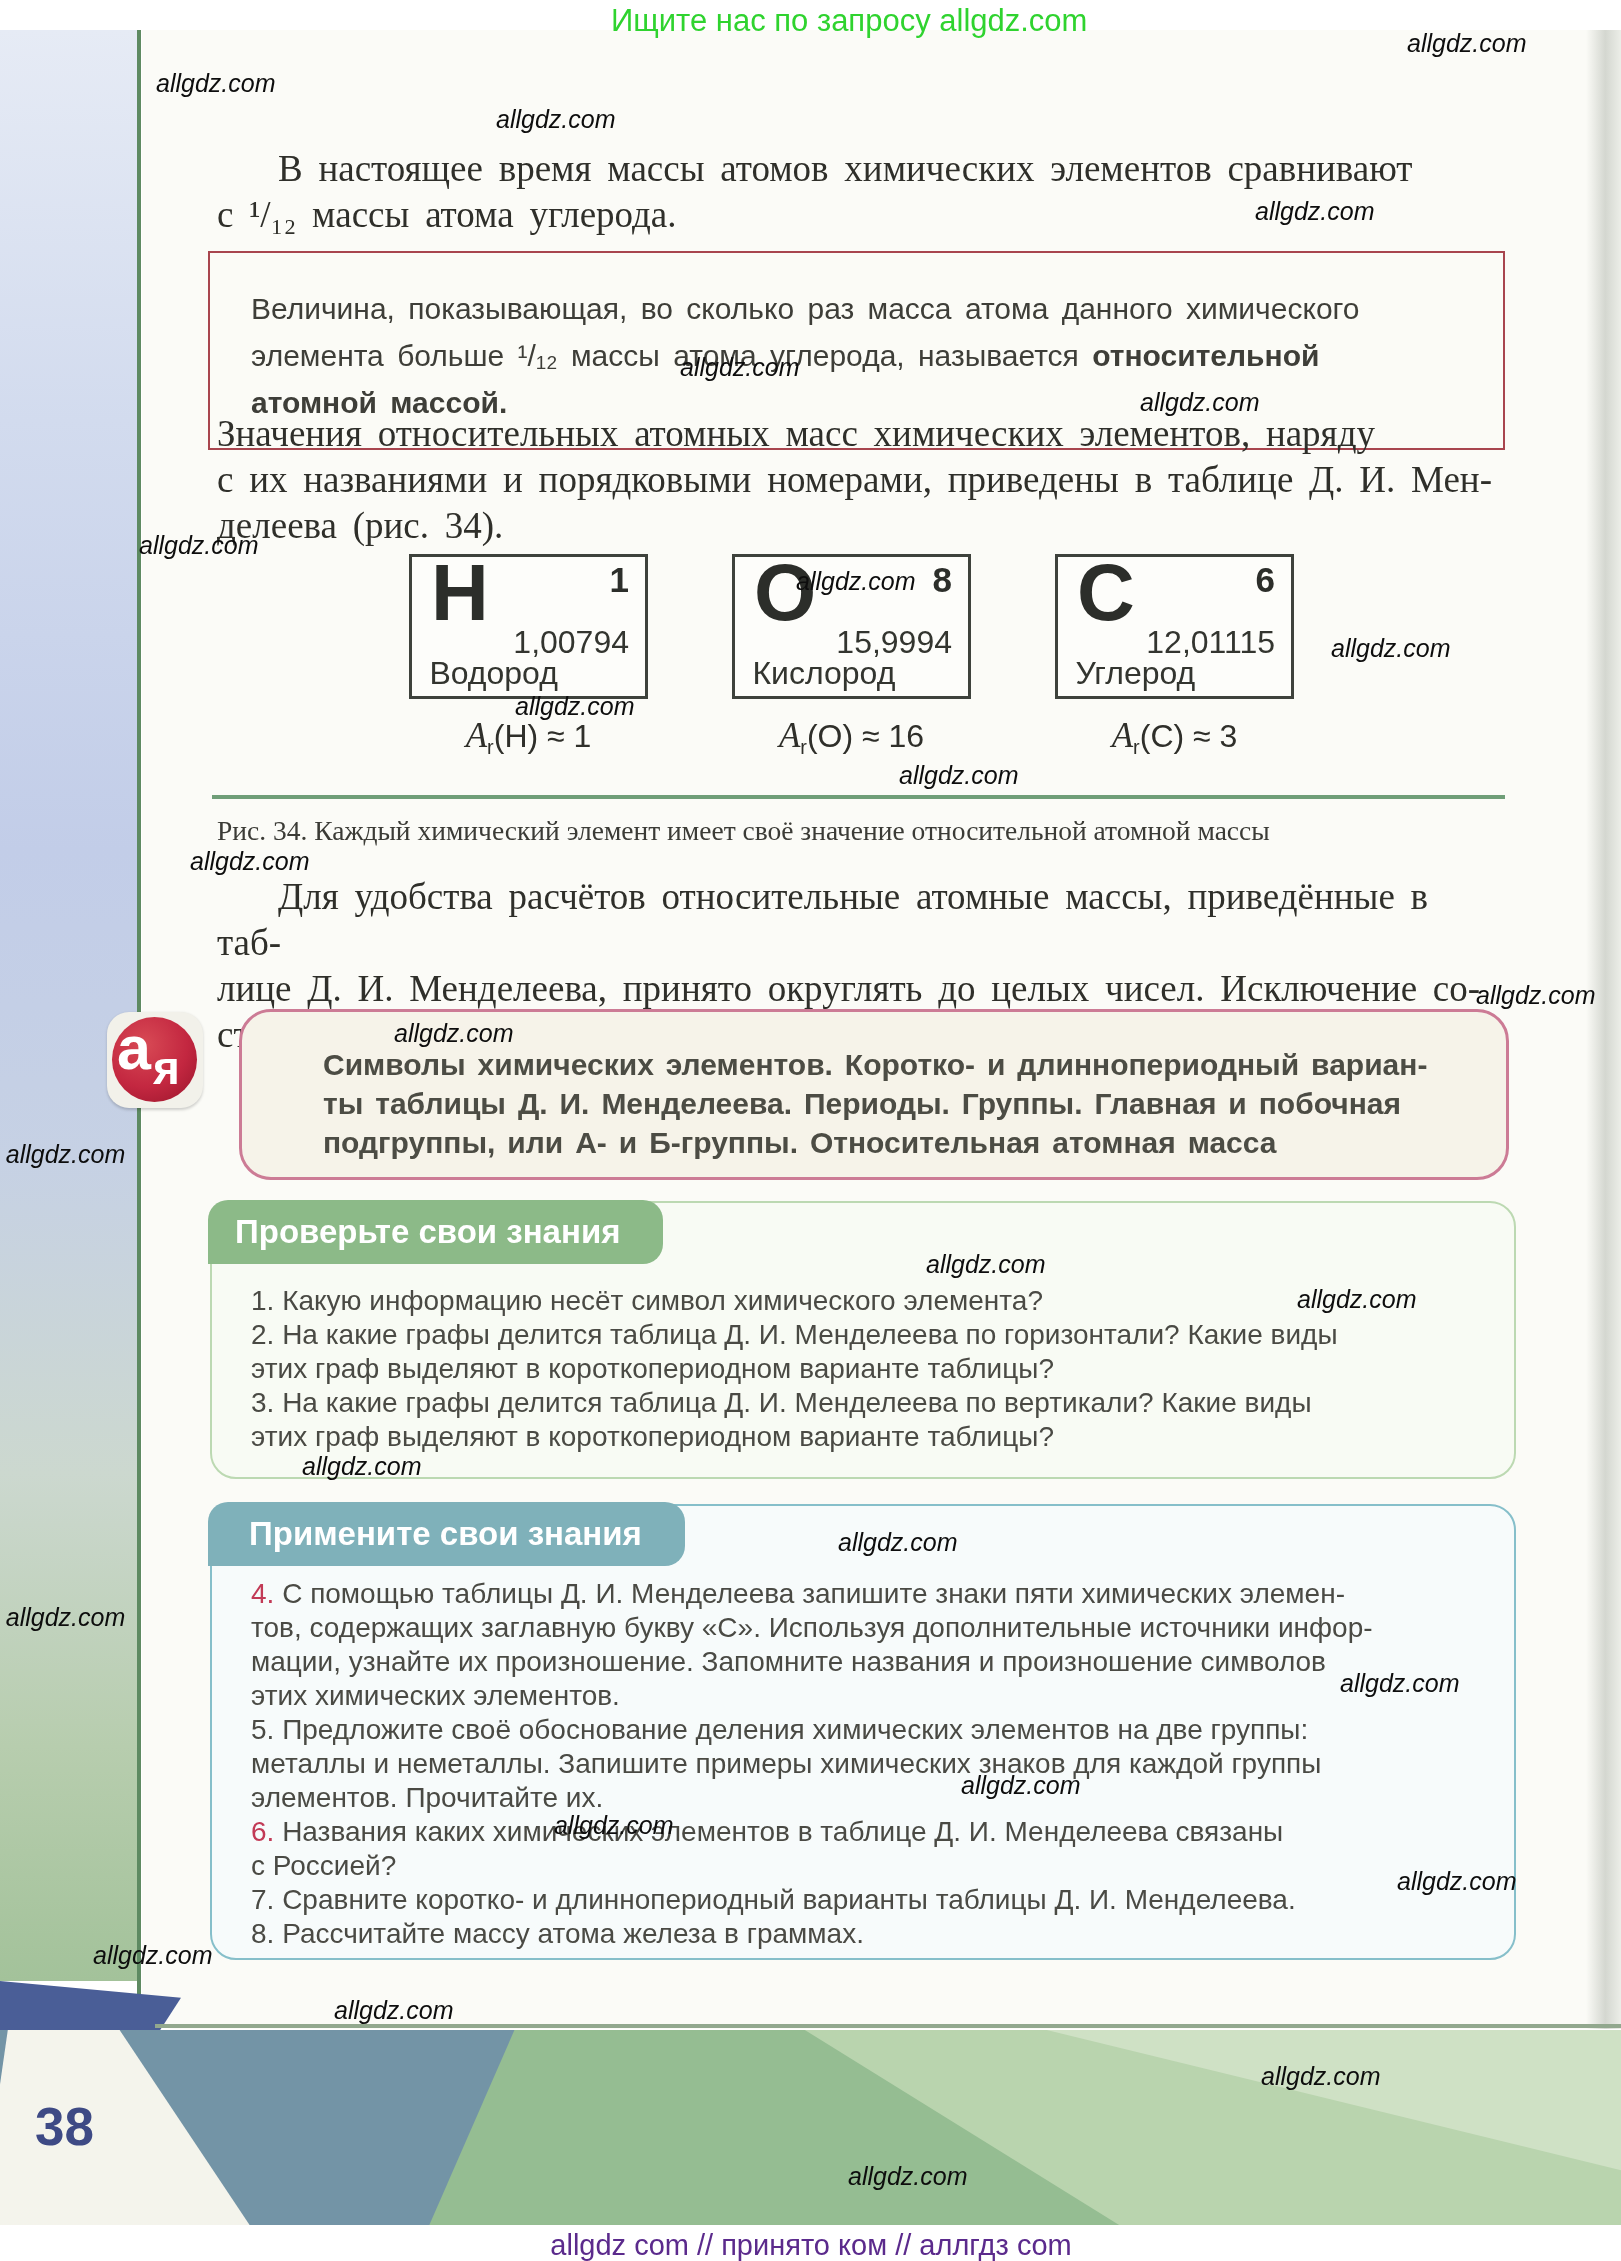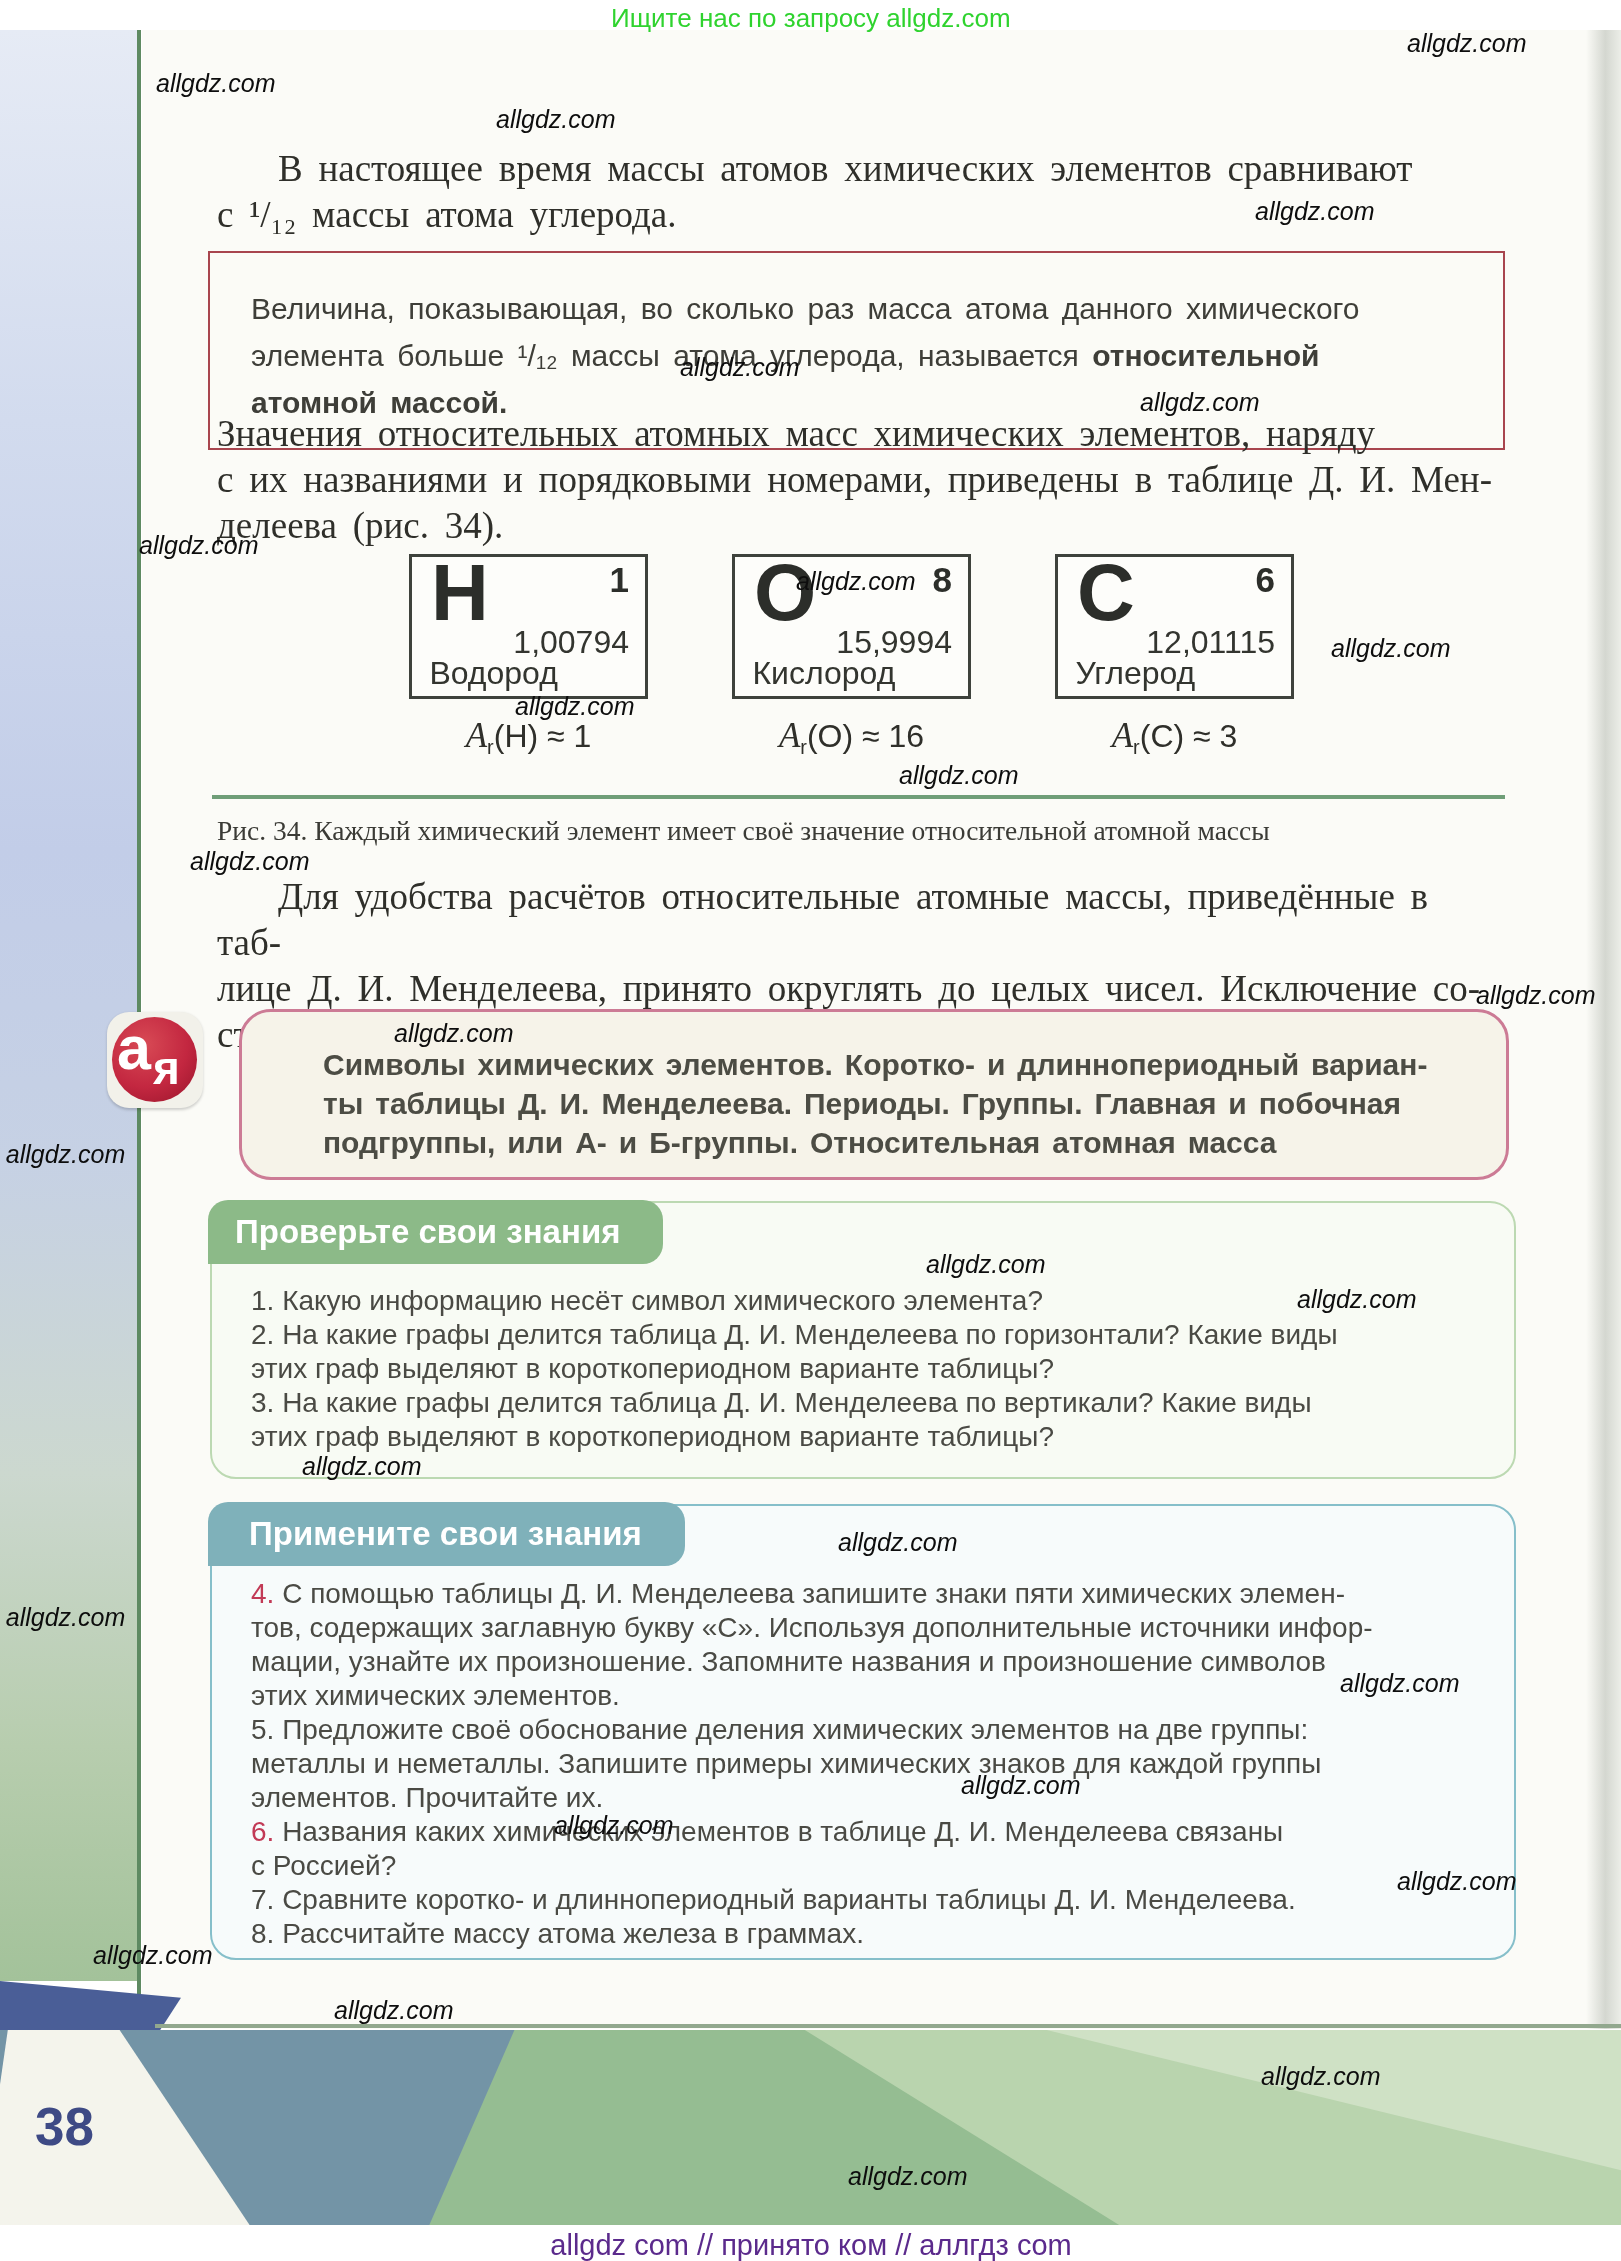--- a/index.html
+++ b/index.html
@@ -23,21 +23,21 @@
   .art-wedge1{position:absolute;left:724px;top:0;width:898px;height:100%;background:#b9d4ae;
         clip-path:polygon(9% 0,100% 0,100% 100%,44% 100%);}
   .art-wedge2{position:absolute;left:1035px;top:0;width:587px;height:100%;background:#cfe1c5;
         clip-path:polygon(2% 0,100% 0,100% 72%);}
   .art-band{position:absolute;left:0;top:0;width:260px;height:100%;background:#f4f4ec;
         clip-path:polygon(3% 0,46% 0,96% 100%,0 100%,0 28%);}
   .page-num{position:absolute;left:35px;top:2096px;font-size:53px;font-weight:bold;color:#3e4a85;}
   .footer-strip{position:absolute;left:0;top:2225px;width:1622px;height:36px;background:#ffffff;}
   .footer-text{position:absolute;left:0;top:2229px;width:1622px;text-align:center;
         font-size:29px;color:var(--footer_purple,#5b2a8c);}
-  .banner{position:absolute;left:611px;top:2.9px;font-size:26px;color:var(--banner_green,#2fd32f);}
+  .banner{position:absolute;left:611px;top:2.9px;font-size:31px;color:var(--banner_green,#2fd32f);}
   
   .wm{position:absolute;font-size:25px;color:#0d0d0d;font-family:"Liberation Sans","DejaVu Sans",sans-serif;white-space:nowrap;font-style:italic;}
   
   .ml{white-space:pre-line;}
   .serif{font-family:"Liberation Serif","DejaVu Serif",serif;color:#2f2f2a;}
   .para{position:absolute;left:217px;width:1288px;font-size:37px;line-height:46px;word-spacing:6.5px;margin:0;}
   .p1{top:146px;}
   .p1 .indent,.p3 .indent{display:inline-block;width:61px;}
   .p2{top:411px;}
   .p3{top:874px;}

